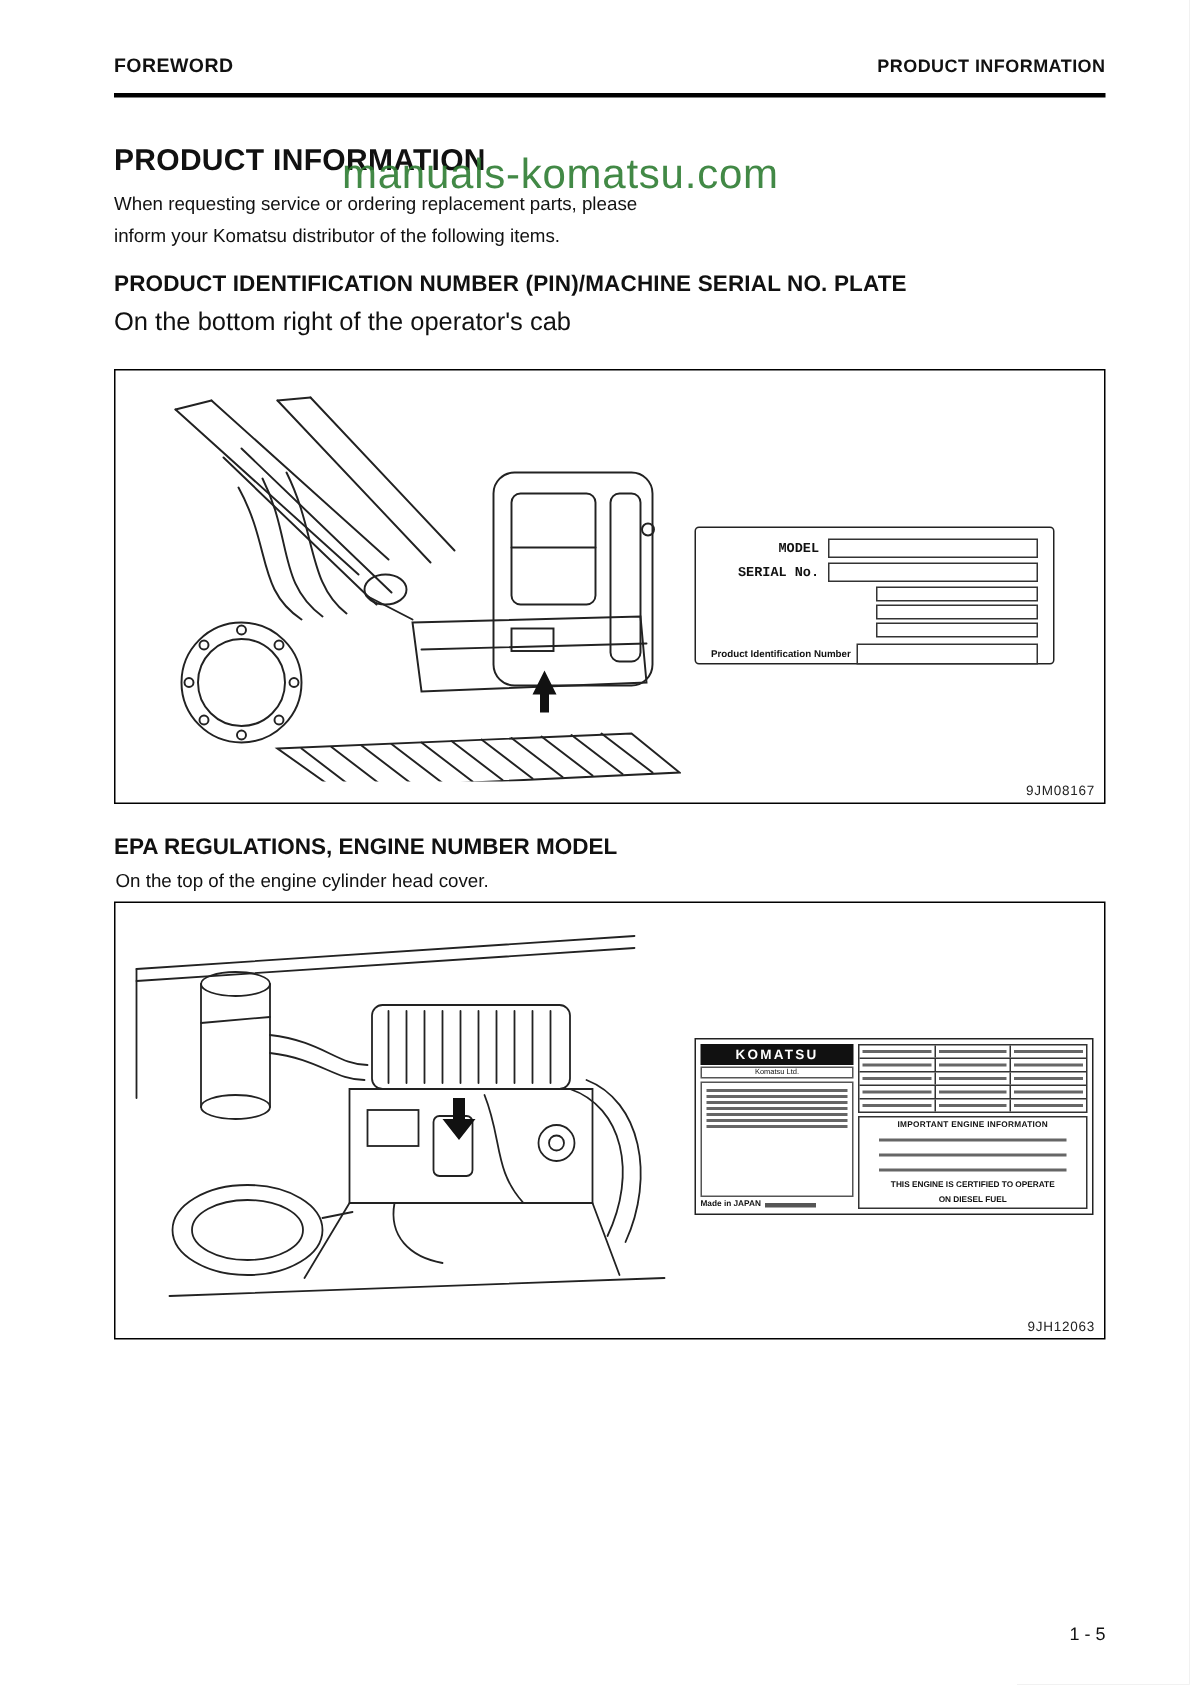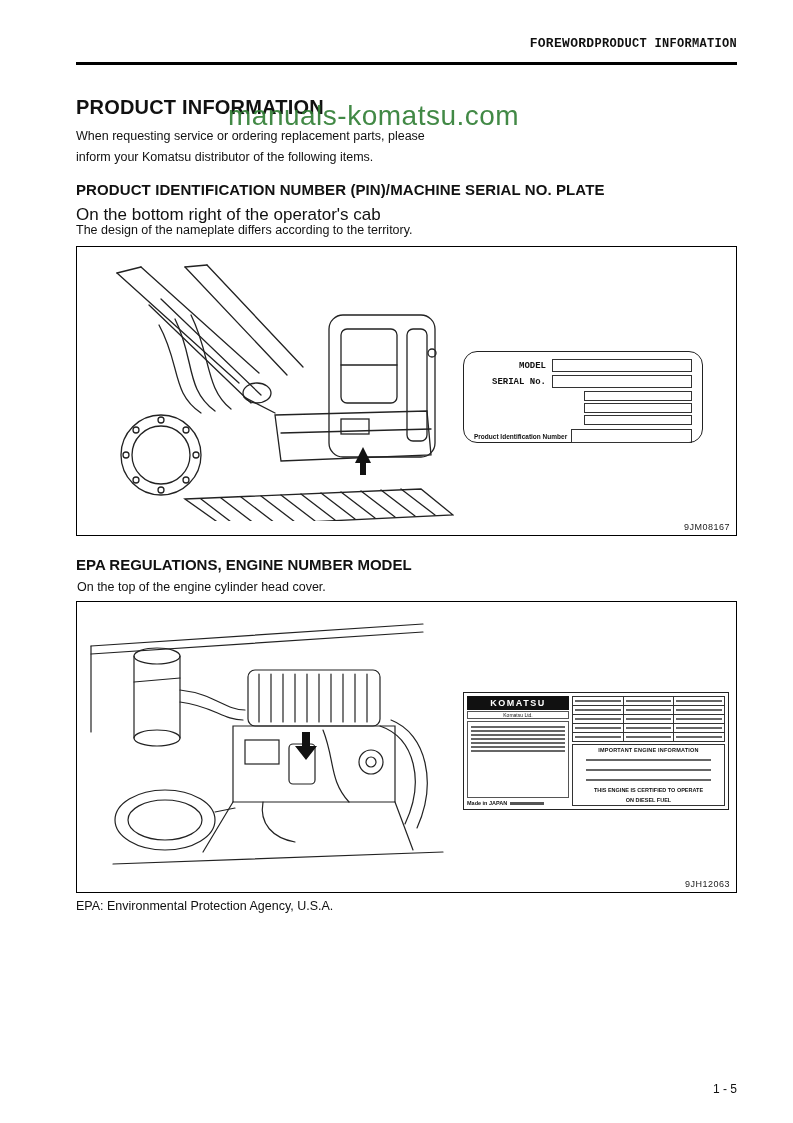--- a/index.html
+++ b/index.html
@@ -6,21 +6,21 @@
   .page{
     position:relative;
     width:793px;height:1123px;
     margin:0 auto;
     background:#ffffff;
     font-family:"Liberation Sans", sans-serif;
     color:#111;
     overflow:hidden;
   }
   
-  .header{position:absolute;left:76px;top:36px;width:661px;display:flex;justify-content:flex-end;align-items:flex-end;font-family:Liberation Mono, monospace;}
+  .header{position:absolute;left:76px;top:36px;width:661px;display:flex;justify-content:space-between;align-items:flex-end;}
   .header-left{font-size:13px;font-weight:bold;letter-spacing:.3px;}
   .header-right{font-size:12px;font-weight:bold;letter-spacing:.3px;}
   .header-rule{position:absolute;left:76px;top:62px;width:661px;height:3px;background:#000;}
   
   .doc-title{position:absolute;left:76px;top:96px;font-size:20px;font-weight:bold;letter-spacing:.2px;}
   .watermark{
     position:absolute;left:228px;top:100px;
     font-size:28px;color:#2e7d32;opacity:.9;
     font-weight:500;letter-spacing:.5px;
     pointer-events:none;z-index:5;
@@ -39,21 +39,21 @@
   .figure{position:absolute;left:76px;width:661px;border:1px solid #000;background:#fff;box-sizing:border-box;}
   .figure1{top:246px;height:290px;}
   .figure2{top:601px;height:292px;}
   .figure-id{position:absolute;right:6px;bottom:3px;font-size:9px;letter-spacing:.5px;color:#222;text-align:right;}
   .illus{position:absolute;}
   .illus1{left:12px;top:16px;}
   .illus2{left:6px;top:10px;}
   
   .nameplate{
     position:absolute;left:386px;top:104px;width:240px;height:92px;
-    border:1.5px solid #222;border-radius:14px;box-sizing:border-box;
+    border:1.5px solid #222;border-radius:3px;box-sizing:border-box;
     padding:7px 10px 6px 10px;
     font-family:"Liberation Mono", monospace;
   }
   .np-row{display:flex;align-items:center;margin-bottom:3px;}
   .np-label{width:72px;text-align:right;font-size:9px;font-weight:bold;margin-right:6px;white-space:nowrap;}
   .np-box{flex:1;height:11px;border:1px solid #333;}
   .np-stack{margin-left:auto;width:108px;}
   .np-stack .np-sbox{height:8px;border:1px solid #333;margin-bottom:2px;}
   .np-bottom{margin-top:4px;margin-bottom:0;}
   .np-pin-label{font-size:6.5px;font-weight:bold;margin-right:4px;white-space:nowrap;font-family:"Liberation Sans",sans-serif;}
@@ -95,21 +95,20 @@
   </div>
   <div class="header-rule"></div>
 
   <div class="doc-title">PRODUCT INFORMATION</div>
   <div class="watermark">manuals-komatsu.com</div>
   <div class="intro1">When requesting service or ordering replacement parts, please</div>
   <div class="intro2">inform your Komatsu distributor of the following items.</div>
 
   <div class="sec1-heading">PRODUCT IDENTIFICATION NUMBER (PIN)/MACHINE SERIAL NO. PLATE</div>
   <div class="sec1-line1">On the bottom right of the operator's cab</div>
-  <div class="sec1-line2">The design of the nameplate differs according to the territory.</div>
 
   <div class="figure figure1">
     <svg class="illus illus1" width="365" height="258" viewBox="0 0 365 258">
       <g stroke="#222" stroke-width="1.3" fill="none" stroke-linecap="round">
 
         <path d="M28,10 L150,120"></path>
         <path d="M52,4 L170,110"></path>
         <path d="M28,10 L52,4"></path>
         <path d="M96,4 L198,112"></path>
         <path d="M118,2 L214,104"></path>
@@ -324,17 +323,16 @@
           <div class="bar"></div>
           <div class="ep-cert">THIS ENGINE IS CERTIFIED TO OPERATE</div>
           <div class="ep-cert">ON DIESEL FUEL</div>
         </div>
       </div>
     </div>
 
     <div class="figure-id">9JH12063</div>
   </div>
 
-  <div class="epa-note">EPA: Environmental Protection Agency, U.S.A.</div>
 
   <div class="page-number">1 - 5</div>
 
 </div>
 
 </body></html>

